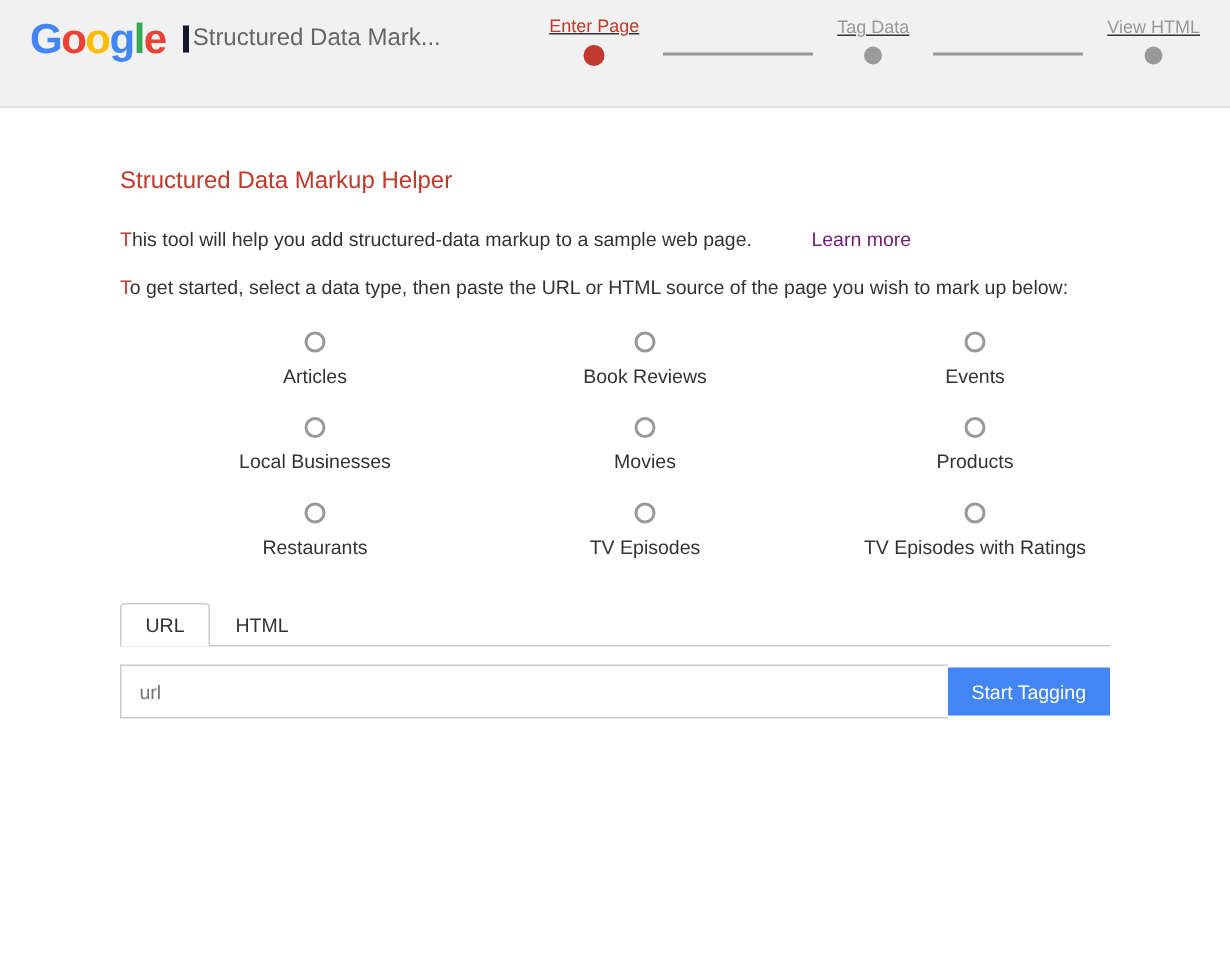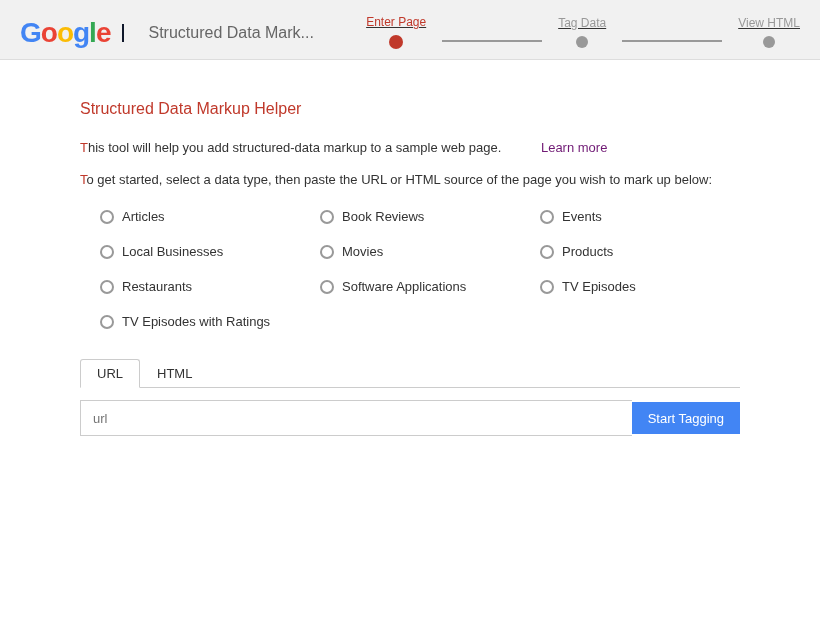--- a/index.html
+++ b/index.html
@@ -4,42 +4,42 @@
   <style>
     * { box-sizing: border-box; margin: 0; padding: 0; }
     body { font-family: Arial, sans-serif; font-size: 14px; color: #333; background: #fff; }
 
     
     #header {
       background: #f1f1f1;
       border-bottom: 1px solid #ddd;
       padding: 10px 20px;
       display: flex;
-      align-items: flex-end;
-      height: 60px;
+      align-items: flex-start;
+      height: 72px;
     }
     #logo-area {
       display: flex;
       align-items: center;
       gap: 8px;
     }
     #google-logo {
       font-size: 28px;
       font-weight: bold;
       letter-spacing: -1px;
     }
     .g-blue { color: #4285F4; }
     .g-red { color: #EA4335; }
     .g-yellow { color: #FBBC05; }
     .g-green { color: #34A853; }
     #app-title {
       color: #666;
       font-size: 16px;
-      border-left: 2px solid #0f172a;
-      padding-left: 24px;
+      border-left: 4px solid #0f172a;
+      padding-left: 2px;
       margin-left: 4px;
     }
 
     
     #progress-bar {
       display: flex;
       align-items: center;
       margin-left: auto;
       gap: 16px;
       text-decoration: underline;
@@ -139,20 +139,21 @@
       grid-template-columns: repeat(3, 220px);
       row-gap: 20px;
       margin: 20px 0 30px 20px;
     }
     .radio-option {
       display: flex;
       align-items: center;
       gap: 8px;
       font-size: 13px;
       cursor: pointer;
+      flex-direction: column;
     }
     .radio-circle {
       width: 14px;
       height: 14px;
       border-radius: 50%;
       border: 2px solid #999;
       background: #fff;
       flex-shrink: 0;
     }
 
@@ -271,24 +272,20 @@
       <div class="radio-option">
       <div class="radio-circle"></div>
       <span>Products</span>
     </div>
       <div class="radio-option">
       <div class="radio-circle"></div>
       <span>Restaurants</span>
     </div>
       <div class="radio-option">
       <div class="radio-circle"></div>
-      <span>Software Applications</span>
-    </div>
-      <div class="radio-option">
-      <div class="radio-circle"></div>
       <span>TV Episodes</span>
     </div>
       <div class="radio-option">
       <div class="radio-circle"></div>
       <span>TV Episodes with Ratings</span>
     </div>
     </div>
 
   <div id="input-tabs">
     <div class="input-tab active">URL</div>

